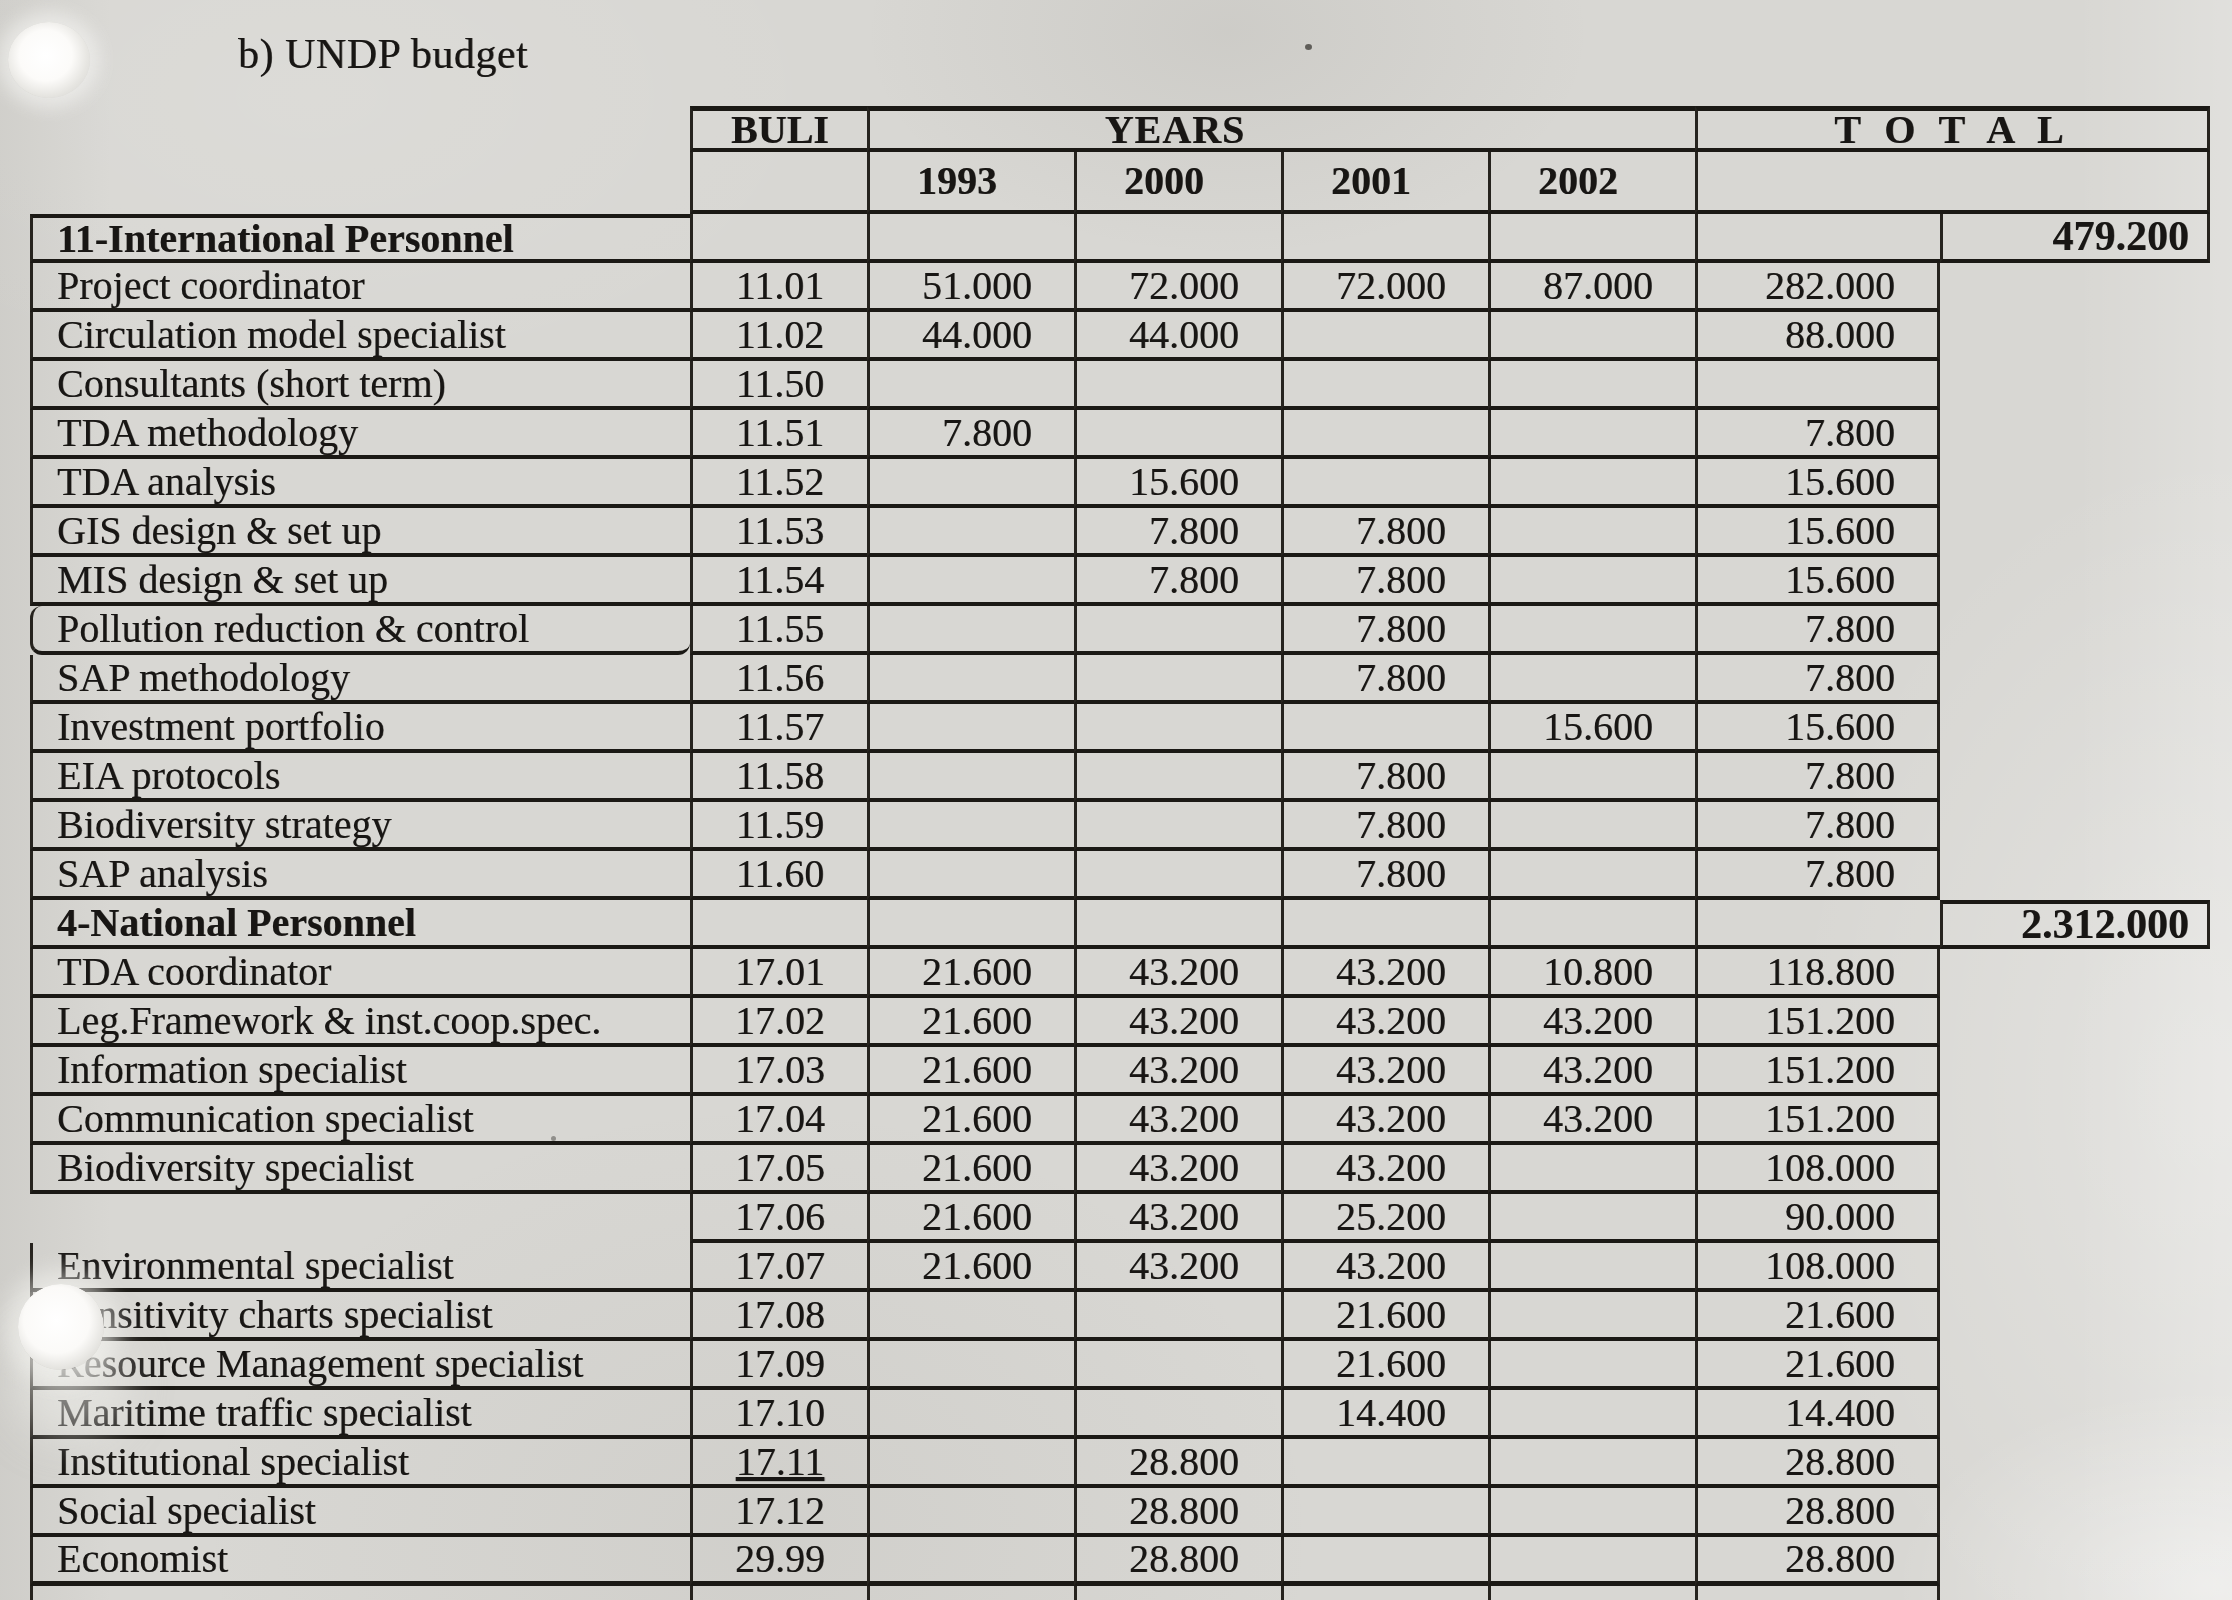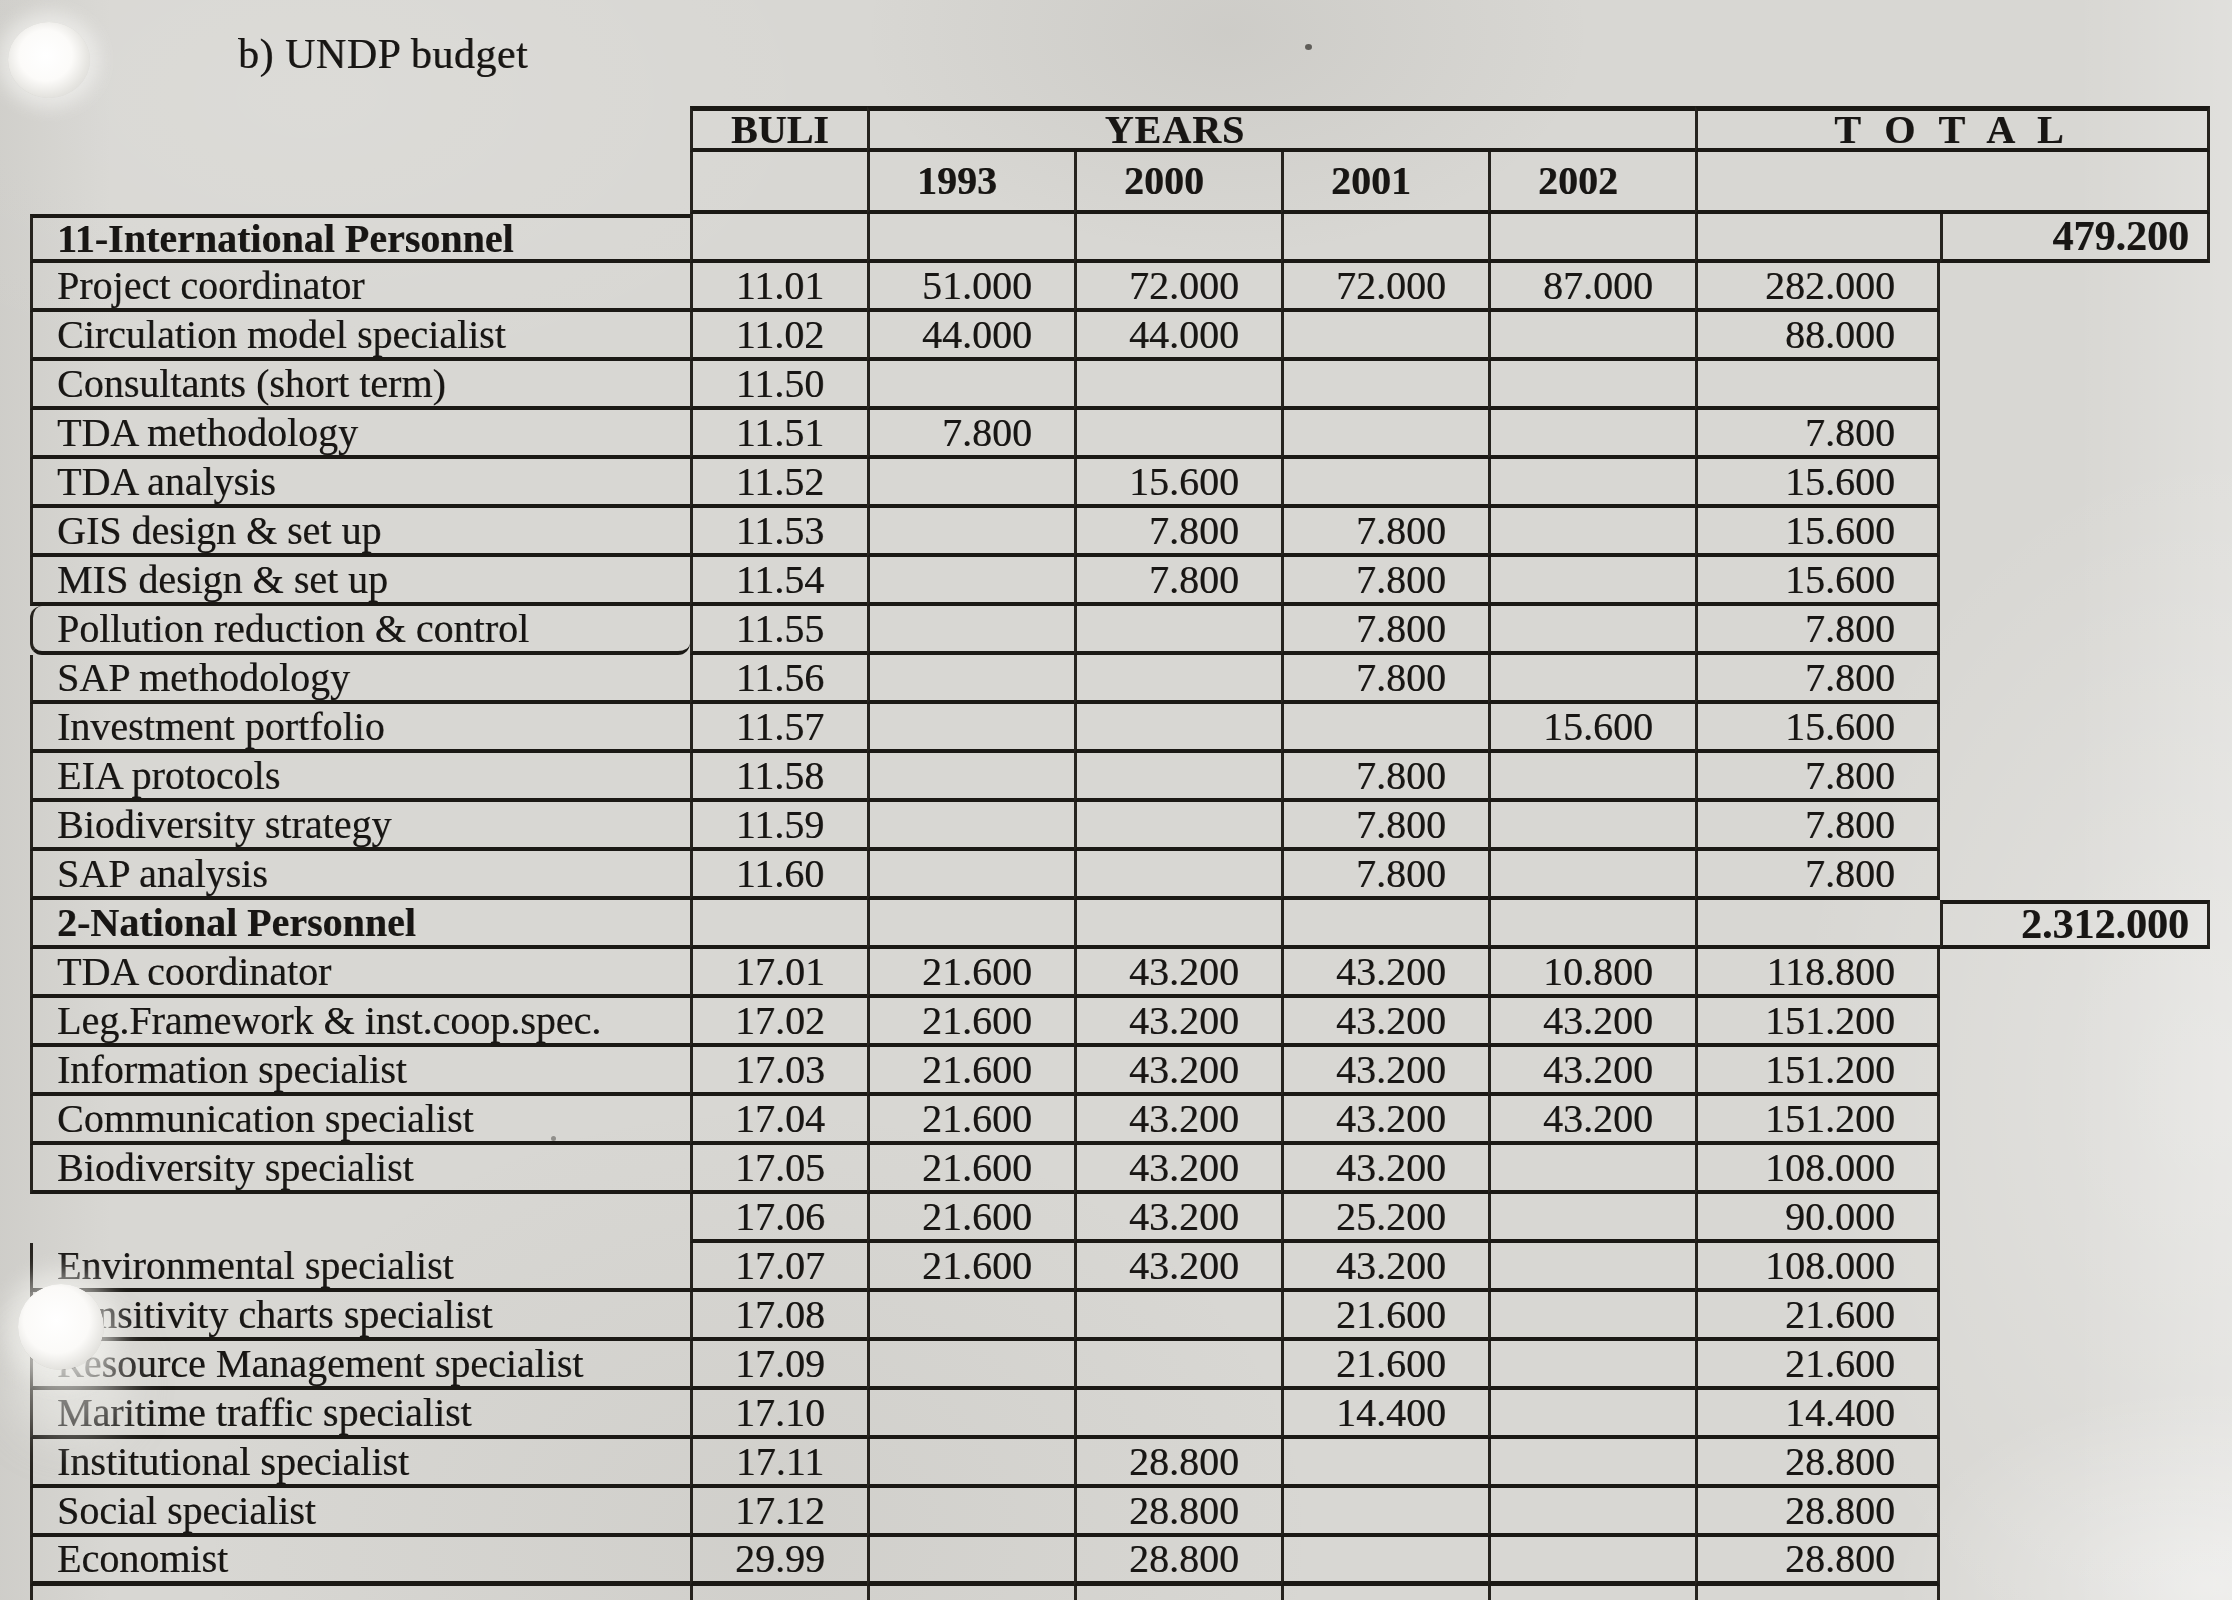--- a/index.html
+++ b/index.html
@@ -188,21 +188,21 @@
       <div class="cell num bl bb" style="grid-area: 15 / 5;">7.800</div>
       <div class="cell num bl bb" style="grid-area: 15 / 6;"></div>
       <div class="cell num bl bb br" style="grid-area: 15 / 7;">7.800</div>
       <div class="cell desc bl bb" style="grid-area: 16 / 1;">SAP analysis</div>
       <div class="cell ctr bl bb" style="grid-area: 16 / 2;">11.60</div>
       <div class="cell num bl bb" style="grid-area: 16 / 3;"></div>
       <div class="cell num bl bb" style="grid-area: 16 / 4;"></div>
       <div class="cell num bl bb" style="grid-area: 16 / 5;">7.800</div>
       <div class="cell num bl bb" style="grid-area: 16 / 6;"></div>
       <div class="cell num bl bb br" style="grid-area: 16 / 7;">7.800</div>
-      <div class="cell desc bl bb bold" style="grid-area: 17 / 1;">2-National Personnel</div>
+      <div class="cell desc bl bb bold" style="grid-area: 17 / 1;">4-National Personnel</div>
       <div class="cell ctr bl bb" style="grid-area: 17 / 2;"></div>
       <div class="cell num bl bb" style="grid-area: 17 / 3;"></div>
       <div class="cell num bl bb" style="grid-area: 17 / 4;"></div>
       <div class="cell num bl bb" style="grid-area: 17 / 5;"></div>
       <div class="cell num bl bb" style="grid-area: 17 / 6;"></div>
       <div class="cell num bl bb" style="grid-area: 17 / 7;"></div>
       <div class="cell sectotal bl br bb bt" style="grid-area: 17 / 8;">2.312.000</div>
       <div class="cell desc bl bb" style="grid-area: 18 / 1;">TDA coordinator</div>
       <div class="cell ctr bl bb" style="grid-area: 18 / 2;">17.01</div>
       <div class="cell num bl bb" style="grid-area: 18 / 3;">21.600</div>
@@ -266,21 +266,21 @@
       <div class="cell num bl bb" style="grid-area: 26 / 6;"></div>
       <div class="cell num bl bb br" style="grid-area: 26 / 7;">21.600</div>
       <div class="cell desc bl bb" style="grid-area: 27 / 1;">Maritime traffic specialist</div>
       <div class="cell ctr bl bb" style="grid-area: 27 / 2;">17.10</div>
       <div class="cell num bl bb" style="grid-area: 27 / 3;"></div>
       <div class="cell num bl bb" style="grid-area: 27 / 4;"></div>
       <div class="cell num bl bb" style="grid-area: 27 / 5;">14.400</div>
       <div class="cell num bl bb" style="grid-area: 27 / 6;"></div>
       <div class="cell num bl bb br" style="grid-area: 27 / 7;">14.400</div>
       <div class="cell desc bl bb" style="grid-area: 28 / 1;">Institutional specialist</div>
-      <div class="cell ctr bl bb" style="grid-area: 28 / 2;">17.11</div>
+      <div class="cell ctr bl bb" style="grid-area: 28 / 2; text-decoration: underline;">17.11</div>
       <div class="cell num bl bb" style="grid-area: 28 / 3;"></div>
       <div class="cell num bl bb" style="grid-area: 28 / 4;">28.800</div>
       <div class="cell num bl bb" style="grid-area: 28 / 5;"></div>
       <div class="cell num bl bb" style="grid-area: 28 / 6;"></div>
       <div class="cell num bl bb br" style="grid-area: 28 / 7;">28.800</div>
       <div class="cell desc bl bb" style="grid-area: 29 / 1;">Social specialist</div>
       <div class="cell ctr bl bb" style="grid-area: 29 / 2;">17.12</div>
       <div class="cell num bl bb" style="grid-area: 29 / 3;"></div>
       <div class="cell num bl bb" style="grid-area: 29 / 4;">28.800</div>
       <div class="cell num bl bb" style="grid-area: 29 / 5;"></div>

